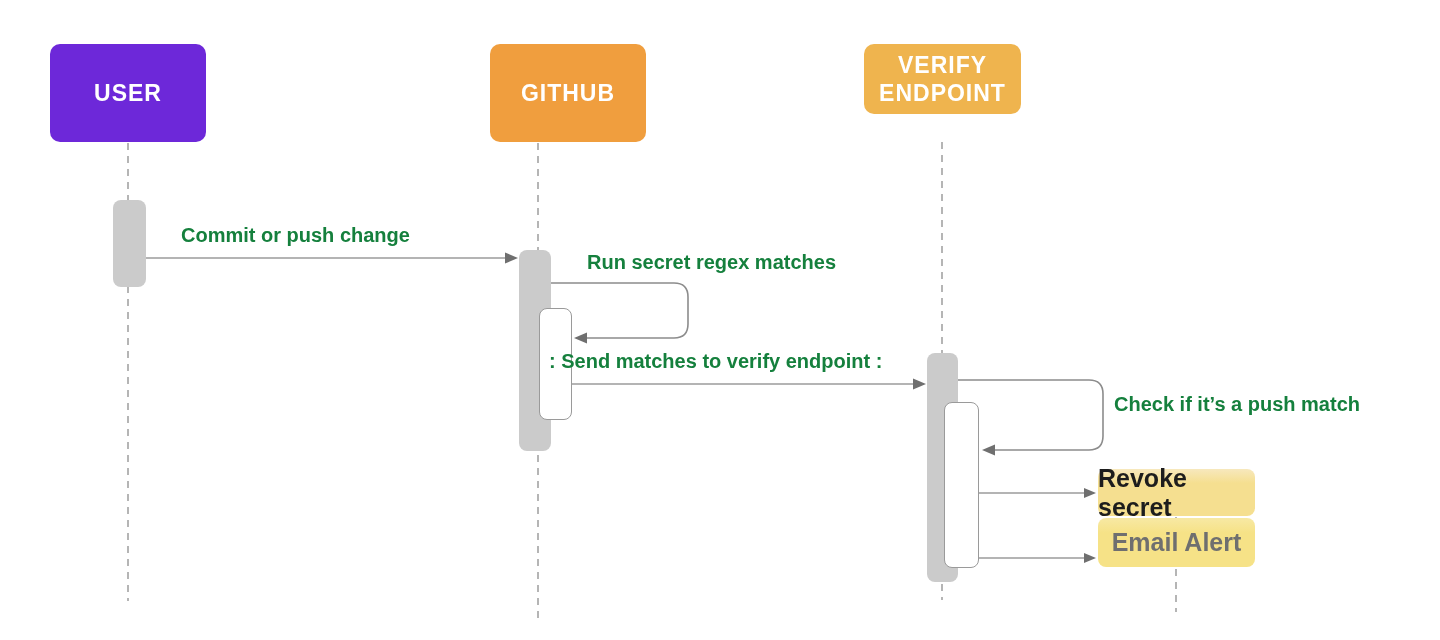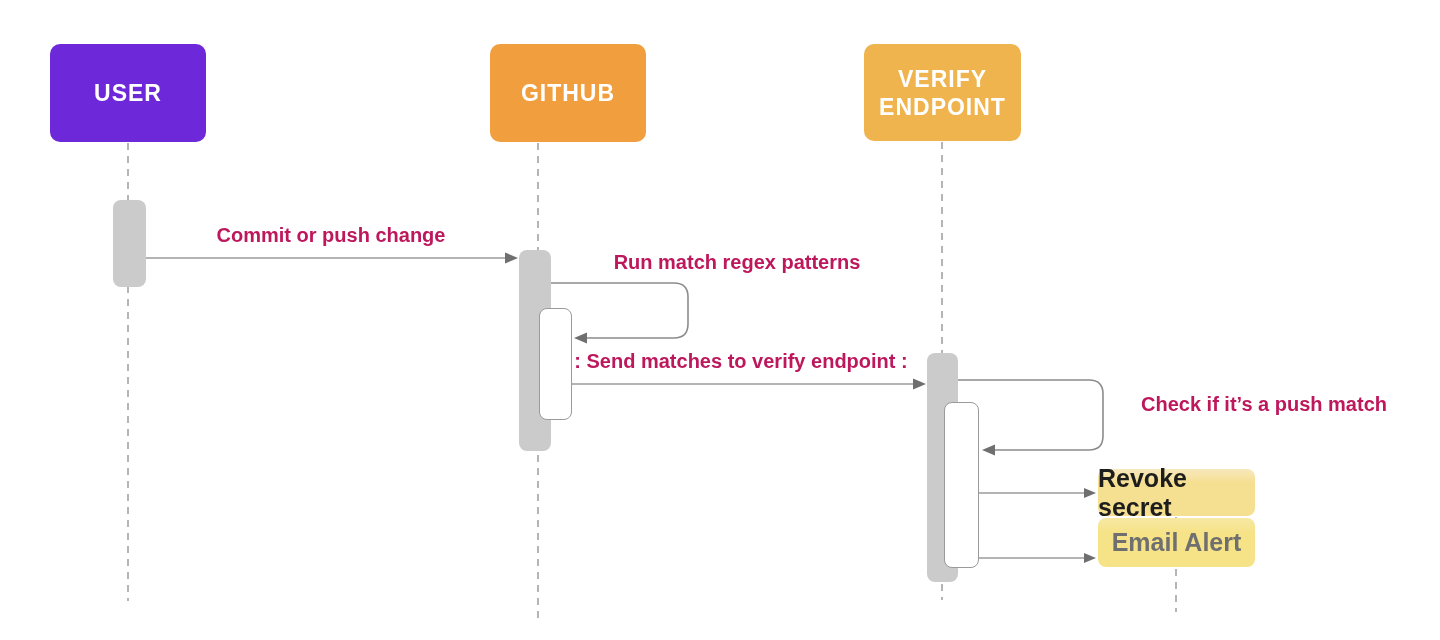--- a/index.html
+++ b/index.html
@@ -30,21 +30,21 @@
     justify-content: center;
     text-align: center;
     color: #ffffff;
     font-weight: 700;
     font-size: 23px;
     letter-spacing: 1px;
     line-height: 28px;
   }
   .actor-user   { left: 50px;  top: 44px; width: 156px; height: 98px; background: #6d28d9; }
   .actor-github { left: 460px; top: 44px; width: 156px; height: 98px; background: #f09e3e; margin-left: 30px; }
-  .actor-verify { left: 864px; top: 44px; width: 157px; height: 97px; background: #efb44e; padding: 8px 18px; box-sizing: border-box; }
+  .actor-verify { left: 864px; top: 44px; width: 157px; height: 70px; background: #efb44e; padding: 8px 18px; box-sizing: border-box; }
   .activation {
     position: absolute;
     z-index: 2;
     background: #cbcbcb;
     border-radius: 8px;
   }
   .act-user   { left: 113px; top: 200px; width: 33px; height: 87px; }
   .act-github { left: 519px; top: 250px; width: 32px; height: 201px; }
   .act-verify { left: 927px; top: 353px; width: 31px; height: 229px; }
   .nested {
@@ -55,22 +55,21 @@
     border-radius: 8px;
     box-sizing: border-box;
   }
   .nested-github { left: 539px; top: 308px; width: 33px; height: 112px; }
   .nested-verify { left: 944px; top: 402px; width: 35px; height: 166px; }
   .msg-label {
     position: absolute;
     z-index: 3;
     font-weight: 700;
     font-size: 20px;
-    color: #be185d;
-    text-align: center;
+    color: #15803d;
     white-space: nowrap;
   }
   .lbl-commit { left: 181px;  top: 224px; width: 300px; }
   .lbl-regex  { left: 587px;  top: 251px; width: 300px; }
   .lbl-send   { left: 549px;  top: 350px; width: 384px; }
   .lbl-check  { left: 1114px; top: 393px; width: 300px; }
   .note {
     position: absolute;
     z-index: 3;
     border-radius: 8px;
@@ -132,21 +131,21 @@
     <span>VERIFY ENDPOINT</span>
   </div>
 
   <div class="activation act-user"></div>
   <div class="activation act-github"></div>
   <div class="nested nested-github"></div>
   <div class="activation act-verify"></div>
   <div class="nested nested-verify"></div>
 
   <div class="msg-label lbl-commit">Commit or push change</div>
-  <div class="msg-label lbl-regex">Run match regex patterns</div>
+  <div class="msg-label lbl-regex">Run secret regex matches</div>
   <div class="msg-label lbl-send">: Send matches to verify endpoint :</div>
   <div class="msg-label lbl-check">Check if it’s a push match</div>
 
   <div class="note note-revoke">
     <span>Revoke secret</span>
   </div>
   <div class="note note-email">
     <span>Email Alert</span>
   </div>
 

